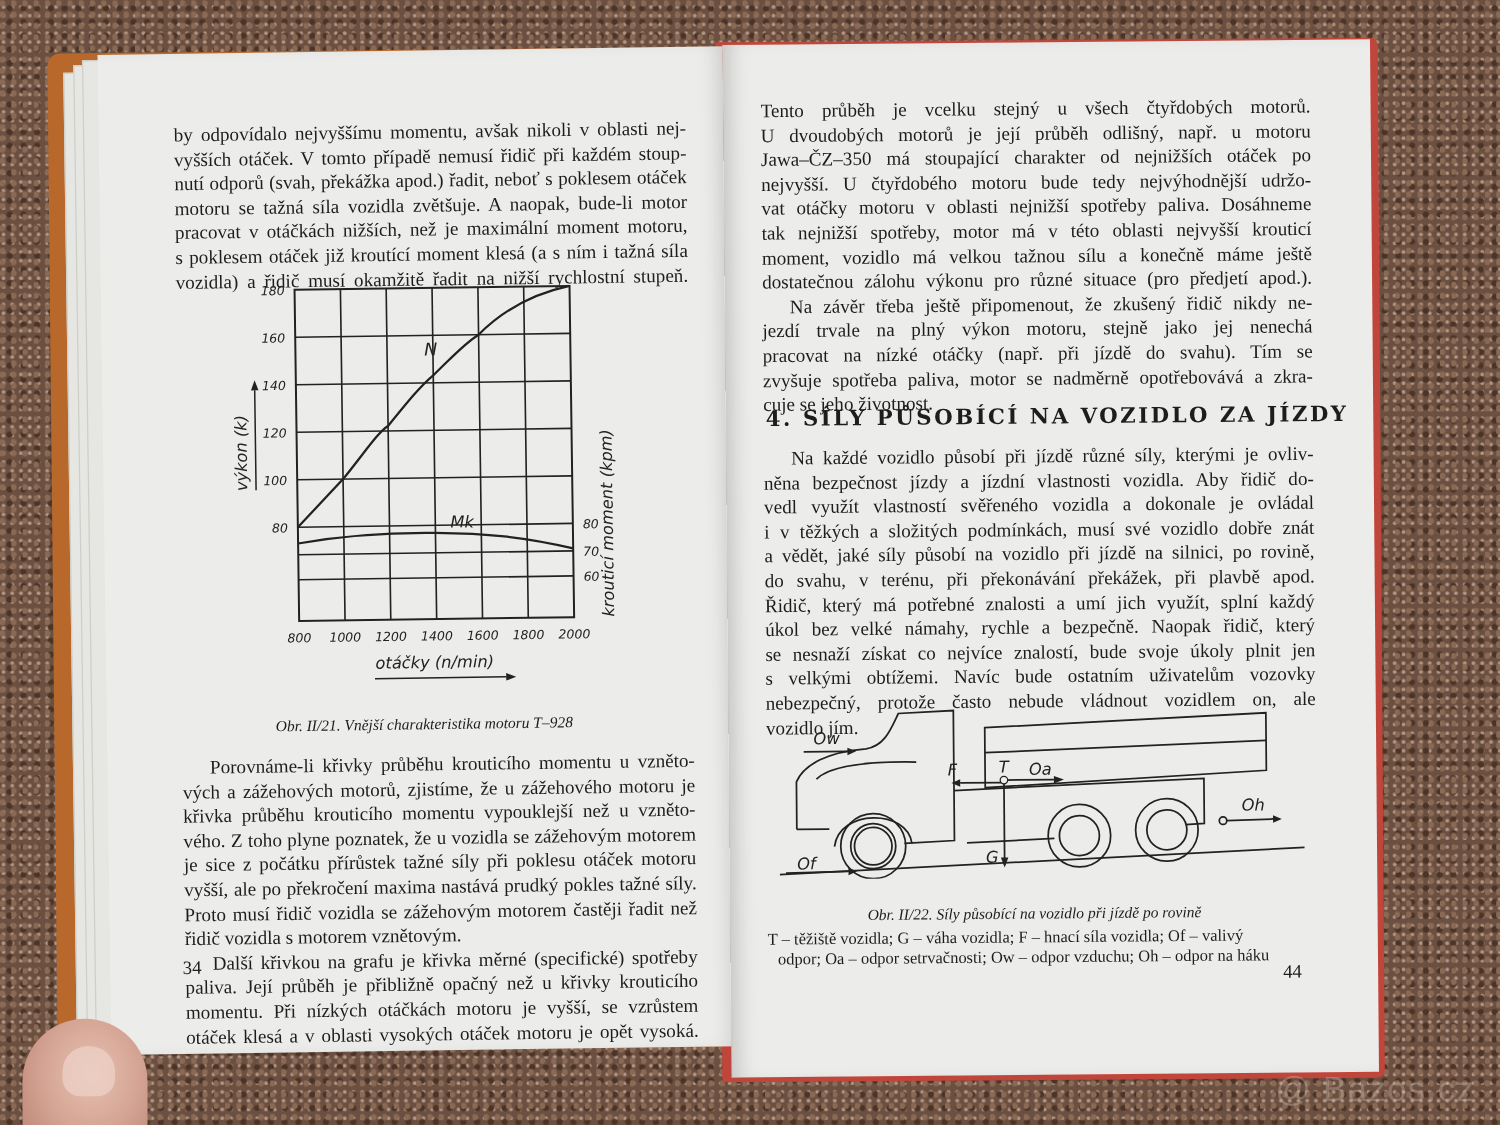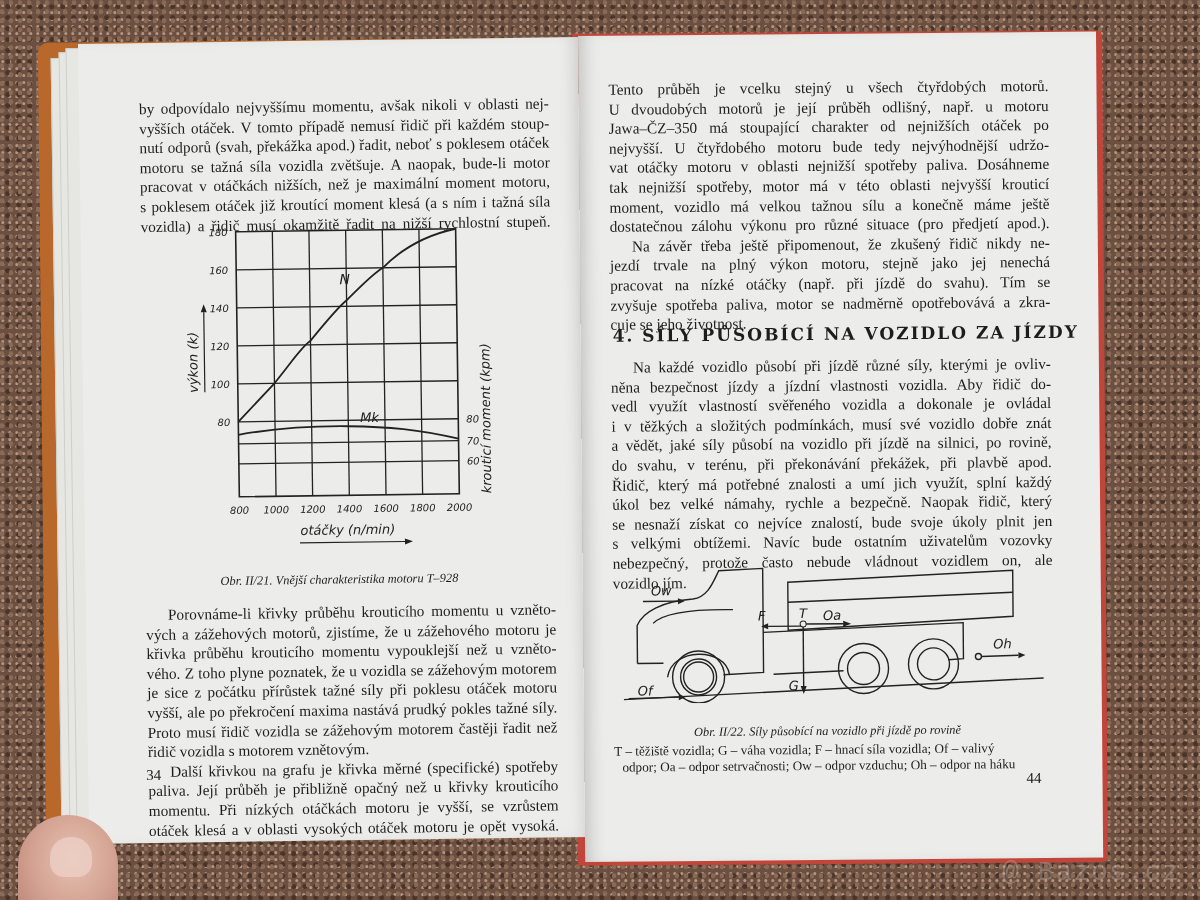--- a/index.html
+++ b/index.html
@@ -52,21 +52,21 @@
   .caption {
     position:absolute; font-style:italic; font-size:12.4px;
   }
   .legend {
     position:absolute; font-size:13.2px; line-height:16px;
   }
   .pagenum { position:absolute; font-size:15px; }
   .chart { position:absolute; }
   .watermark {
     position:absolute; right:20px; bottom:12px; color:rgba(200,190,180,0.35);
-    font-family:Liberation Mono, monospace; font-size:28px; letter-spacing:1px;text-align:right;
+    font-family:Liberation Sans, sans-serif; font-size:28px; letter-spacing:1px;text-align:right;
   }
   .thumb {
     position:absolute; left:18px; top:815px; width:100px; height:110px;
     background: radial-gradient(ellipse at 55% 40%, #e7c2b2 0%, #d2a090 55%, #b57f70 100%);
     border-radius:50px 50px 10px 10px;
   }
   .thumb-nail {
     position:absolute; left:32px; top:22px; width:42px; height:40px;
     background:#ecd0c6; border-radius:20px 20px 14px 14px; opacity:0.8;
   }

